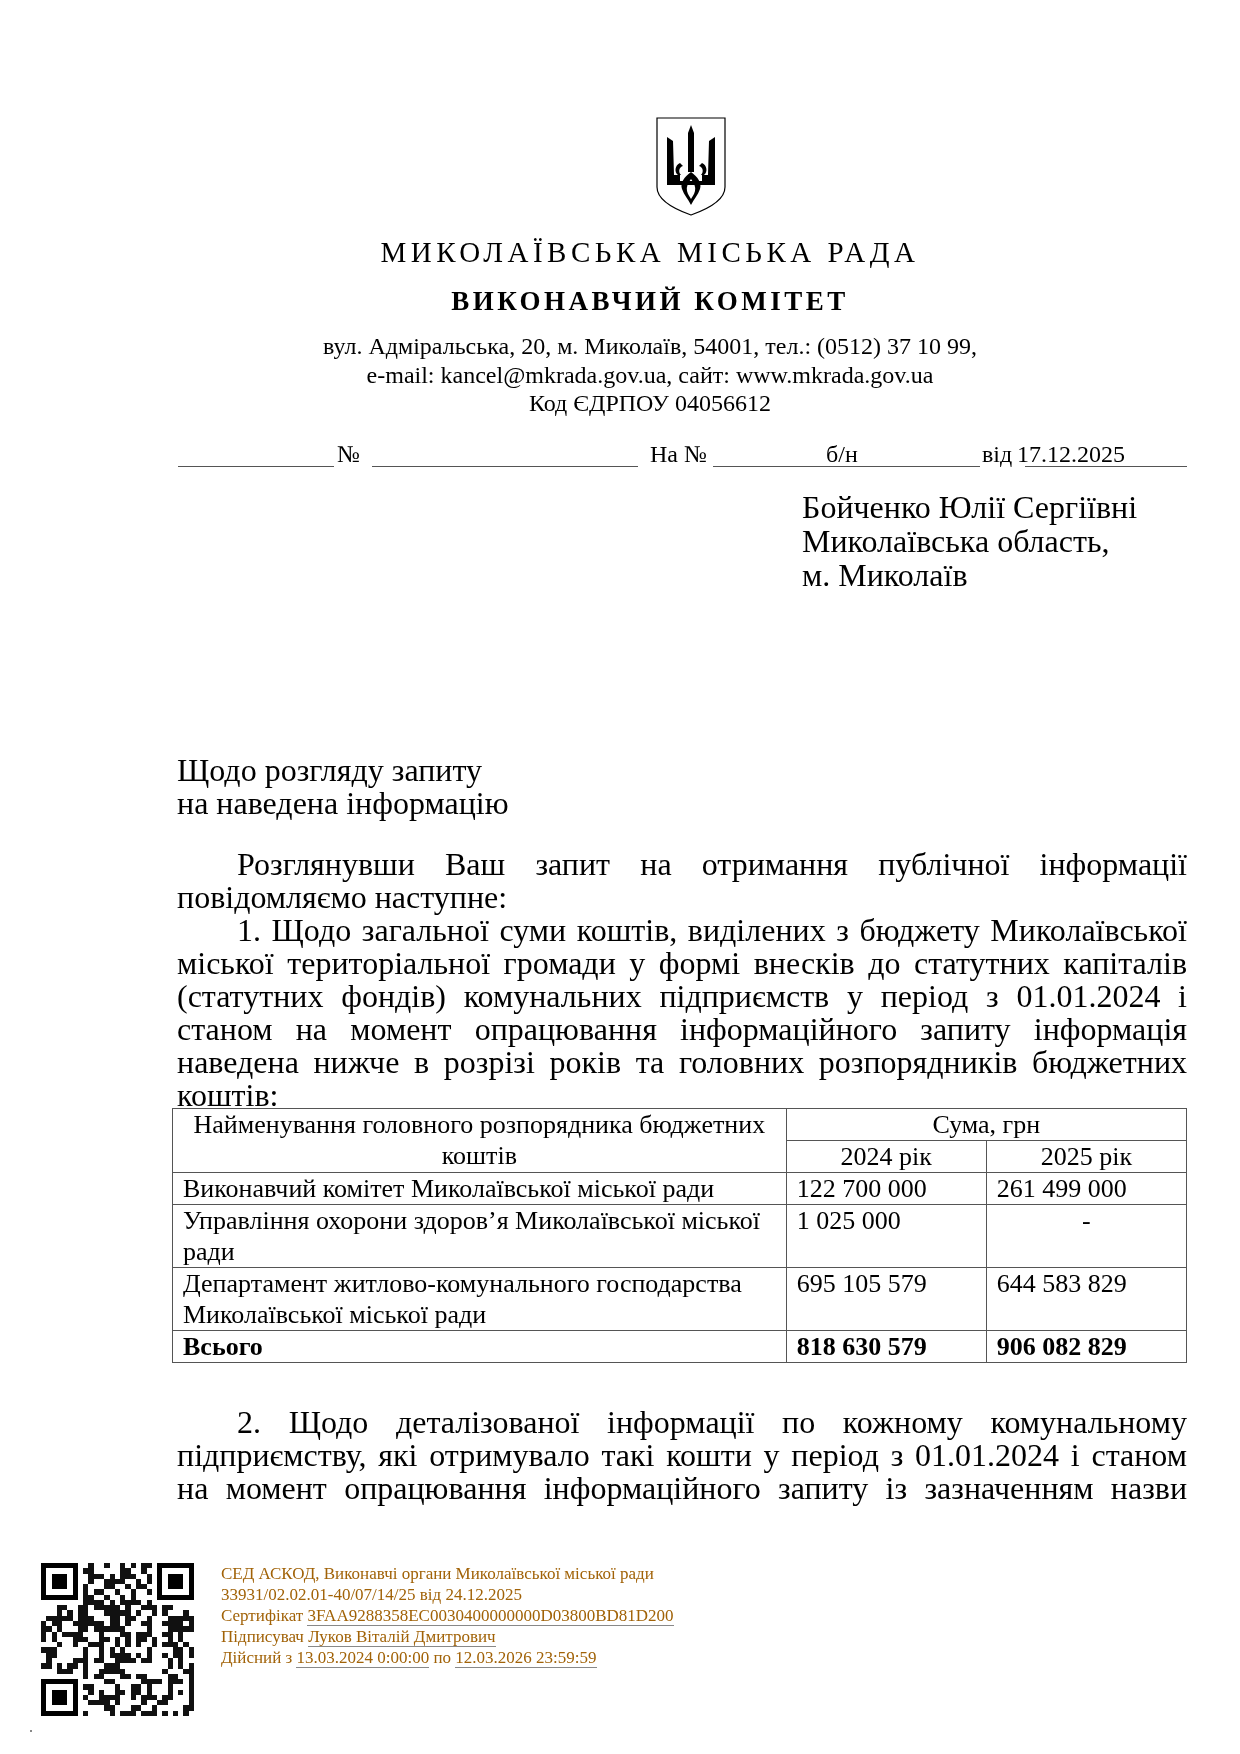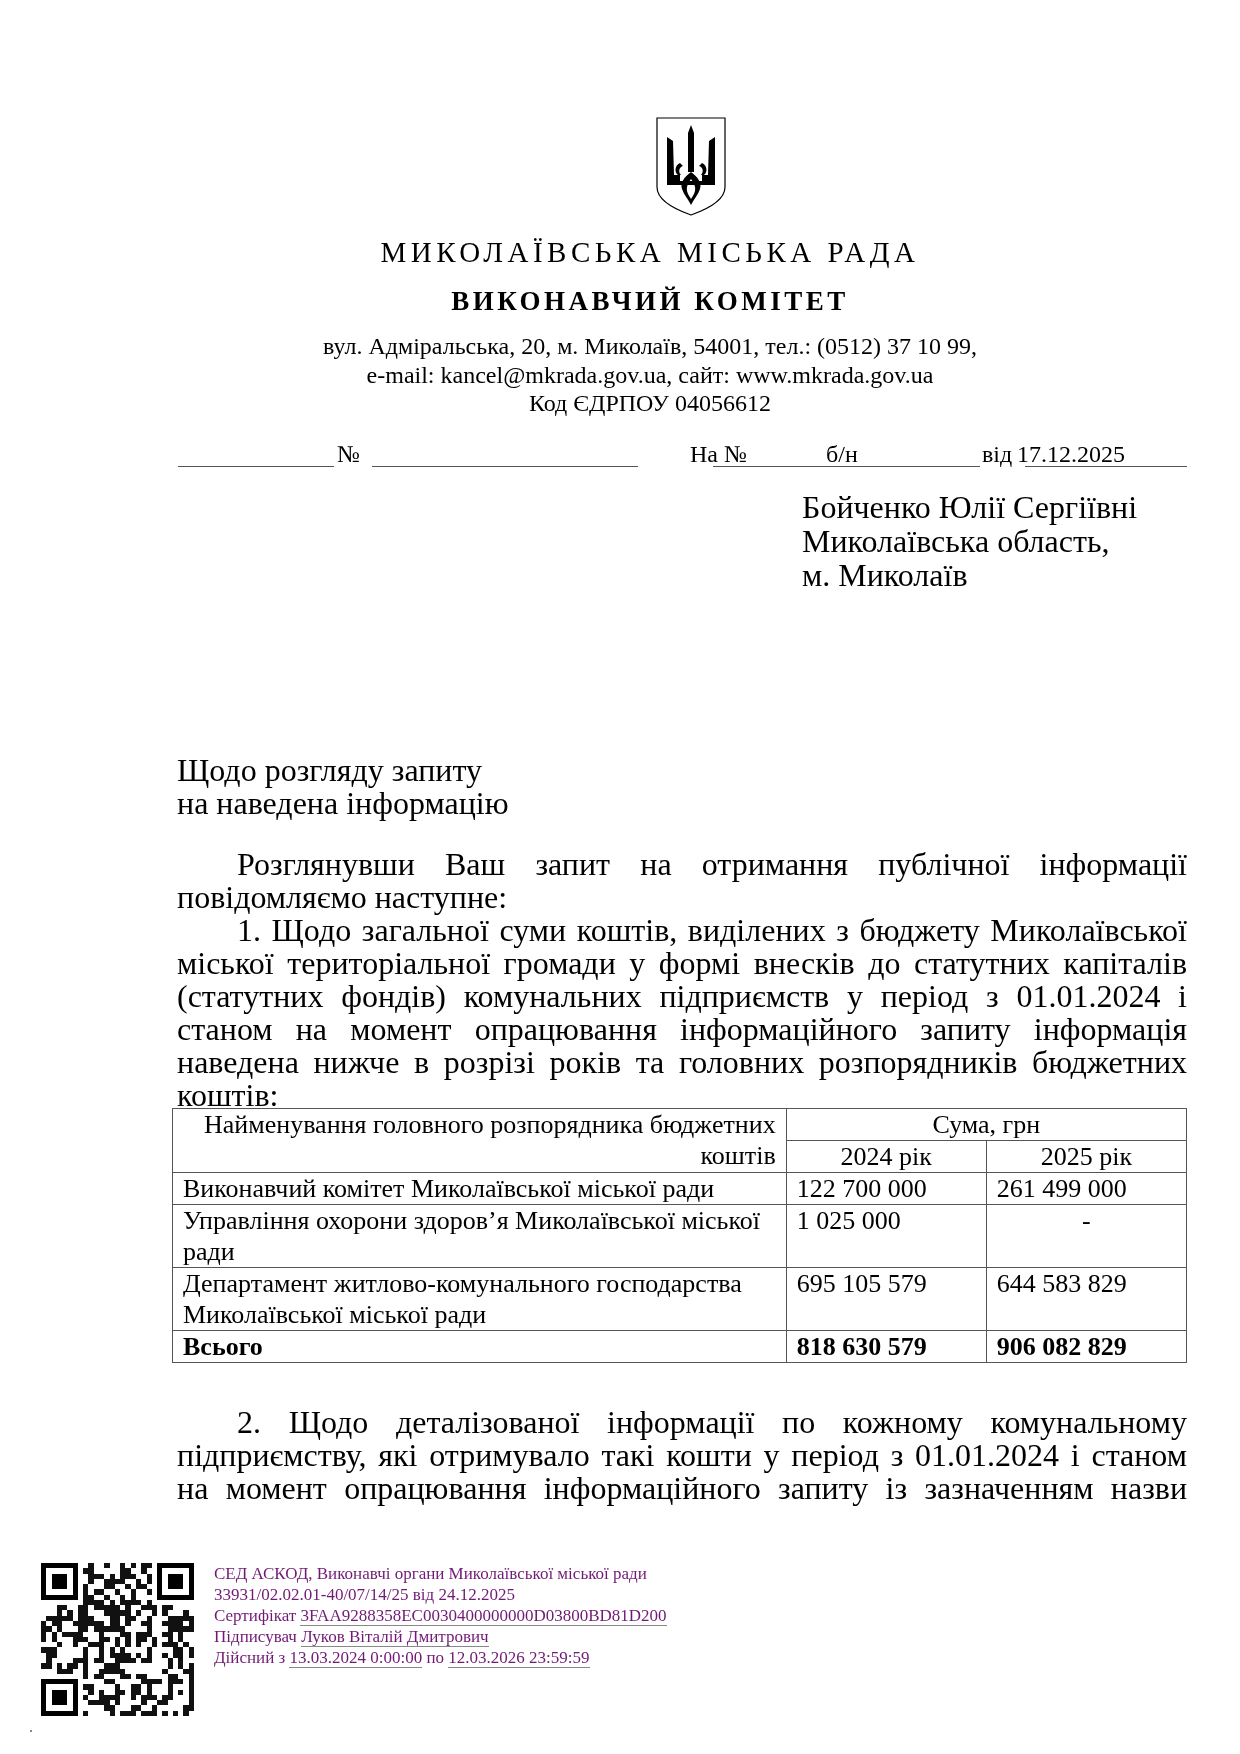--- a/index.html
+++ b/index.html
@@ -28,28 +28,28 @@
   .subject { left: 177px; white-space: nowrap; }
   .para { left: 177px; width: 1010px; text-align: justify; text-align-last: left; }
   .para .indent { display: inline-block; width: 60px; }
   .para-last-justify { text-align-last: justify; }
 
   
   #budget-table { position: absolute; left: 172px; top: 1108px; width: 1015px;
                   border-collapse: collapse; font-size: 26px; line-height: 31px; }
   #budget-table td, #budget-table th { border: 1.5px solid #555; padding: 0 10px; vertical-align: top; font-weight: normal; }
   #budget-table th { text-align: center; }
-  #budget-table .name-col { width: 596px; text-align: right; }
+  #budget-table .name-col { width: 596px; }
   #budget-table .num { width: 186px; }
   #budget-table .dash { text-align: center; }
   #budget-table .total td { font-weight: bold; }
 
   
   #qr { left: 40px; top: 1563px; width: 155px; height: 153px; }
-  .footer-line { left: 214px; font-size: 17px; line-height: 21px; color: #701a75; white-space: nowrap; }
+  .footer-line { left: 221px; font-size: 17px; line-height: 21px; color: #a16207; white-space: nowrap; }
   .footer-line u { text-decoration: none; border-bottom: 1px solid #888; }
   #dot { left: 30px; top: 1730px; width: 2px; height: 2px; background: #888; }
 </style>
 </head>
 <body>
 
 <svg id="coat" class="abs" viewBox="0 0 70 99">
   <path d="M1 1 H69 V70 Q69 86 35 98 Q1 86 1 70 Z" fill="#fff" stroke="#000" stroke-width="1.2"></path>
   <g fill="#000">
 
@@ -70,21 +70,21 @@
 <div id="council" class="abs center">МИКОЛАЇВСЬКА МІСЬКА РАДА</div>
 <div id="committee" class="abs center">ВИКОНАВЧИЙ КОМІТЕТ</div>
 <div id="addr1" class="abs center addr">вул. Адміральська, 20, м. Миколаїв, 54001, тел.: (0512) 37 10 99,</div>
 <div id="addr2" class="abs center addr">e-mail: kancel@mkrada.gov.ua, сайт: www.mkrada.gov.ua</div>
 <div id="addr3" class="abs center addr">Код ЄДРПОУ 04056612</div>
 
 <div>
   <div class="uline" style="left:178px; top:466px; width:156px;"></div>
   <span class="regtxt" style="left:337px; top:440px;">№</span>
   <div class="uline" style="left:372px; top:466px; width:266px;"></div>
-  <span class="regtxt" style="left:650px; top:440px;margin-left:40px;">На №</span>
+  <span class="regtxt" style="left:650px; top:440px;">На №</span>
   <div class="uline" style="left:713px; top:466px; width:267px;"></div>
   <span class="regtxt" style="left:826px; top:440px;">б/н</span>
   <span class="regtxt" style="left:982px; top:440px;">від</span>
   <div class="uline" style="left:1025px; top:466px; width:162px;"></div>
   <span class="regtxt" style="left:1017px; top:440px;">17.12.2025</span>
 </div>
 
 <div class="abs addressee" style="top:490px;">Бойченко Юлії Сергіївні</div>
 <div class="abs addressee" style="top:524px;">Миколаївська область,</div>
 <div class="abs addressee" style="top:558px;">м. Миколаїв</div>

